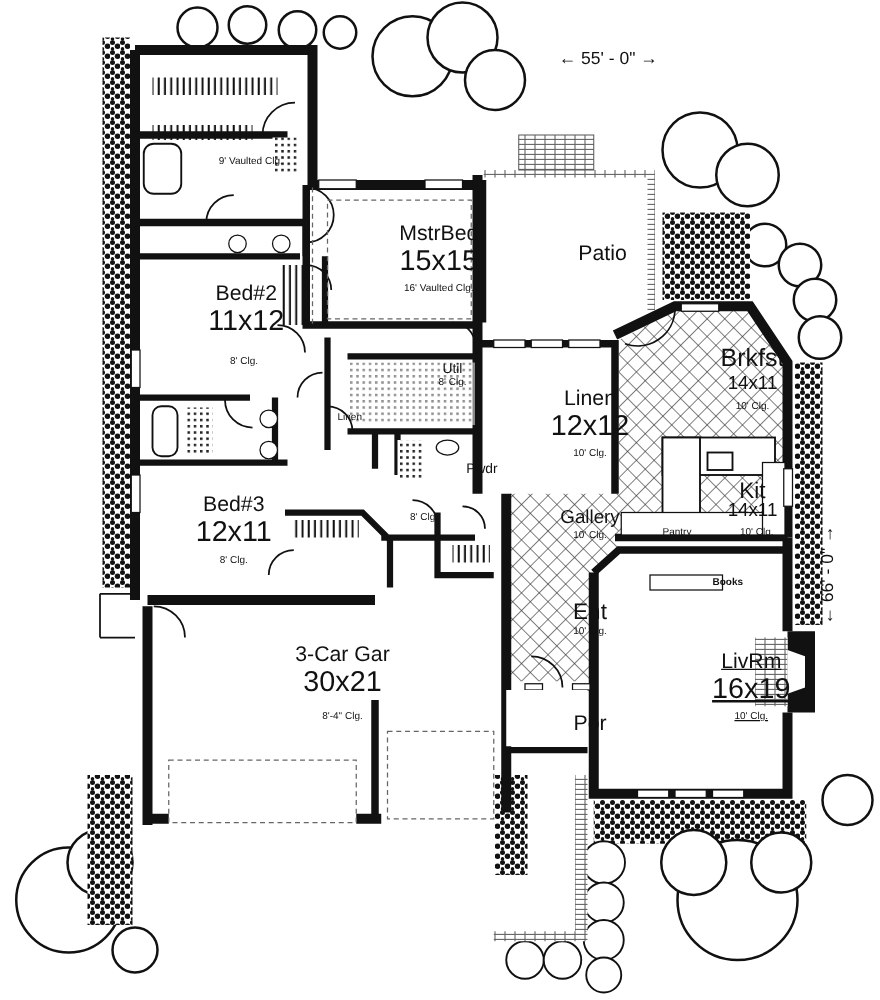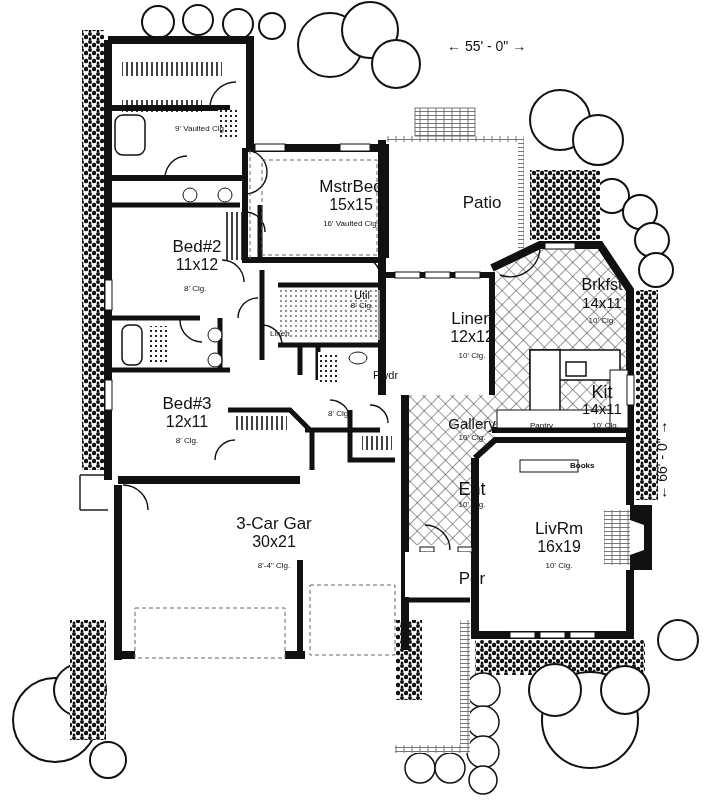--- a/index.html
+++ b/index.html
@@ -1,20 +1,20 @@
 <!DOCTYPE html>
 <html><head>
 <meta charset="utf-8">
 <style>
   html,body{margin:0;padding:0;background:#ffffff;}
   body{width:704px;height:800px;position:relative;overflow:hidden;font-family:"Liberation Sans",sans-serif;color:#111;}
   #plan{position:absolute;left:0;top:0;width:704px;height:800px;}
   .lbl{position:absolute;text-align:center;line-height:1;white-space:nowrap;margin-left:32px;}
   .rname{font-size:17px;}
-  .rdim{font-size:16px;margin-top:2px;}
+  .rdim{font-size:23px;margin-top:2px;}
   .rclg{font-size:8px;margin-top:7px;}
   .small{font-size:8px;}
   .dim{position:absolute;font-size:14px;white-space:nowrap;}
   .dimv{position:absolute;font-size:14px;white-space:nowrap;transform:rotate(-90deg);transform-origin:center;}
 </style>
 </head>
 <body>
 
 <svg id="plan" viewBox="0 0 704 800" xmlns="http://www.w3.org/2000/svg">
   <defs>
@@ -214,75 +214,75 @@
 <div class="lbl small" style="left:143px;top:125px;">9' Vaulted Clg.</div>
 
 <div class="lbl" style="left:264px;top:178px;width:110px;">
   <div class="rname">MstrBed</div>
   <div class="rdim">15x15</div>
   <div class="rclg">16' Vaulted Clg.</div>
 </div>
 
 <div class="lbl rname" style="left:420px;top:194px;width:60px;">Patio</div>
 
-<div class="lbl" style="left:125px;top:238px;width:80px;">
+<div class="lbl" style="left:125px;top:226px;width:80px;">
   <div class="rname">Bed#2</div>
   <div class="rdim">11x12</div>
 </div>
 <div class="lbl small" style="left:152px;top:285px;">8' Clg.</div>
 
 <div class="lbl" style="left:305px;top:290px;width:50px;">
   <div class="rname" style="font-size:11px;">Util</div>
   <div class="small" style="margin-top:1px;">8' Clg.</div>
 </div>
 
 <div class="lbl small" style="left:238px;top:330px;">Linen</div>
 <div class="lbl" style="left:341px;top:370px;font-size:11px;">Pwdr</div>
 
 <div class="lbl" style="left:395px;top:310px;width:90px;">
   <div class="rname">Linen</div>
   <div class="rdim">12x12</div>
   <div class="rclg">10' Clg.</div>
 </div>
 
 <div class="lbl" style="left:535px;top:277px;width:70px;">
-  <div class="rname" style="font-size:16px;">Brkfst</div>
+  <div class="rname" style="font-size:20px;">Brkfst</div>
   <div class="rdim" style="font-size:15px;">14x11</div>
   <div class="rclg">10' Clg.</div>
 </div>
 
 <div class="lbl small" style="left:296px;top:410px;">8' Clg.</div>
 
 <div class="lbl" style="left:115px;top:395px;width:80px;">
   <div class="rname">Bed#3</div>
   <div class="rdim">12x11</div>
   <div class="rclg">8' Clg.</div>
 </div>
 
 <div class="lbl" style="left:540px;top:383px;width:60px;">
   <div class="rname" style="font-size:18px;">Kit</div>
   <div class="rdim" style="font-size:15px;margin-top:0;">14x11</div>
 </div>
 <div class="lbl small" style="left:560px;top:422px;">10' Clg.</div>
 <div class="lbl small" style="left:498px;top:422px;">Pantry</div>
 <div class="lbl small" style="left:538px;top:462px;font-weight:bold;">Books</div>
 
-<div class="lbl" style="left:405px;top:416px;width:70px;">
+<div class="lbl" style="left:405px;top:406px;width:70px;">
   <div class="rname" style="font-size:15px;">Gallery</div>
   <div class="small" style="margin-top:3px;">10' Clg.</div>
 </div>
 
 <div class="lbl" style="left:415px;top:480px;width:50px;">
   <div class="rname" style="font-size:18px;">Ent</div>
   <div class="small" style="margin-top:3px;">10' Clg.</div>
 </div>
 
 <div class="lbl rname" style="left:415px;top:570px;width:50px;">Por</div>
 
-<div class="lbl" style="left:482px;top:520px;width:90px;">
+<div class="lbl" style="left:524px;top:520px;width:90px;text-decoration:underline;">
   <div class="rname">LivRm</div>
   <div class="rdim">16x19</div>
   <div class="rclg">10' Clg.</div>
 </div>
 
 <div class="lbl" style="left:182px;top:515px;width:120px;">
   <div class="rname">3-Car Gar</div>
   <div class="rdim">30x21</div>
   <div class="rclg" style="margin-top:12px;">8'-4" Clg.</div>
 </div>

